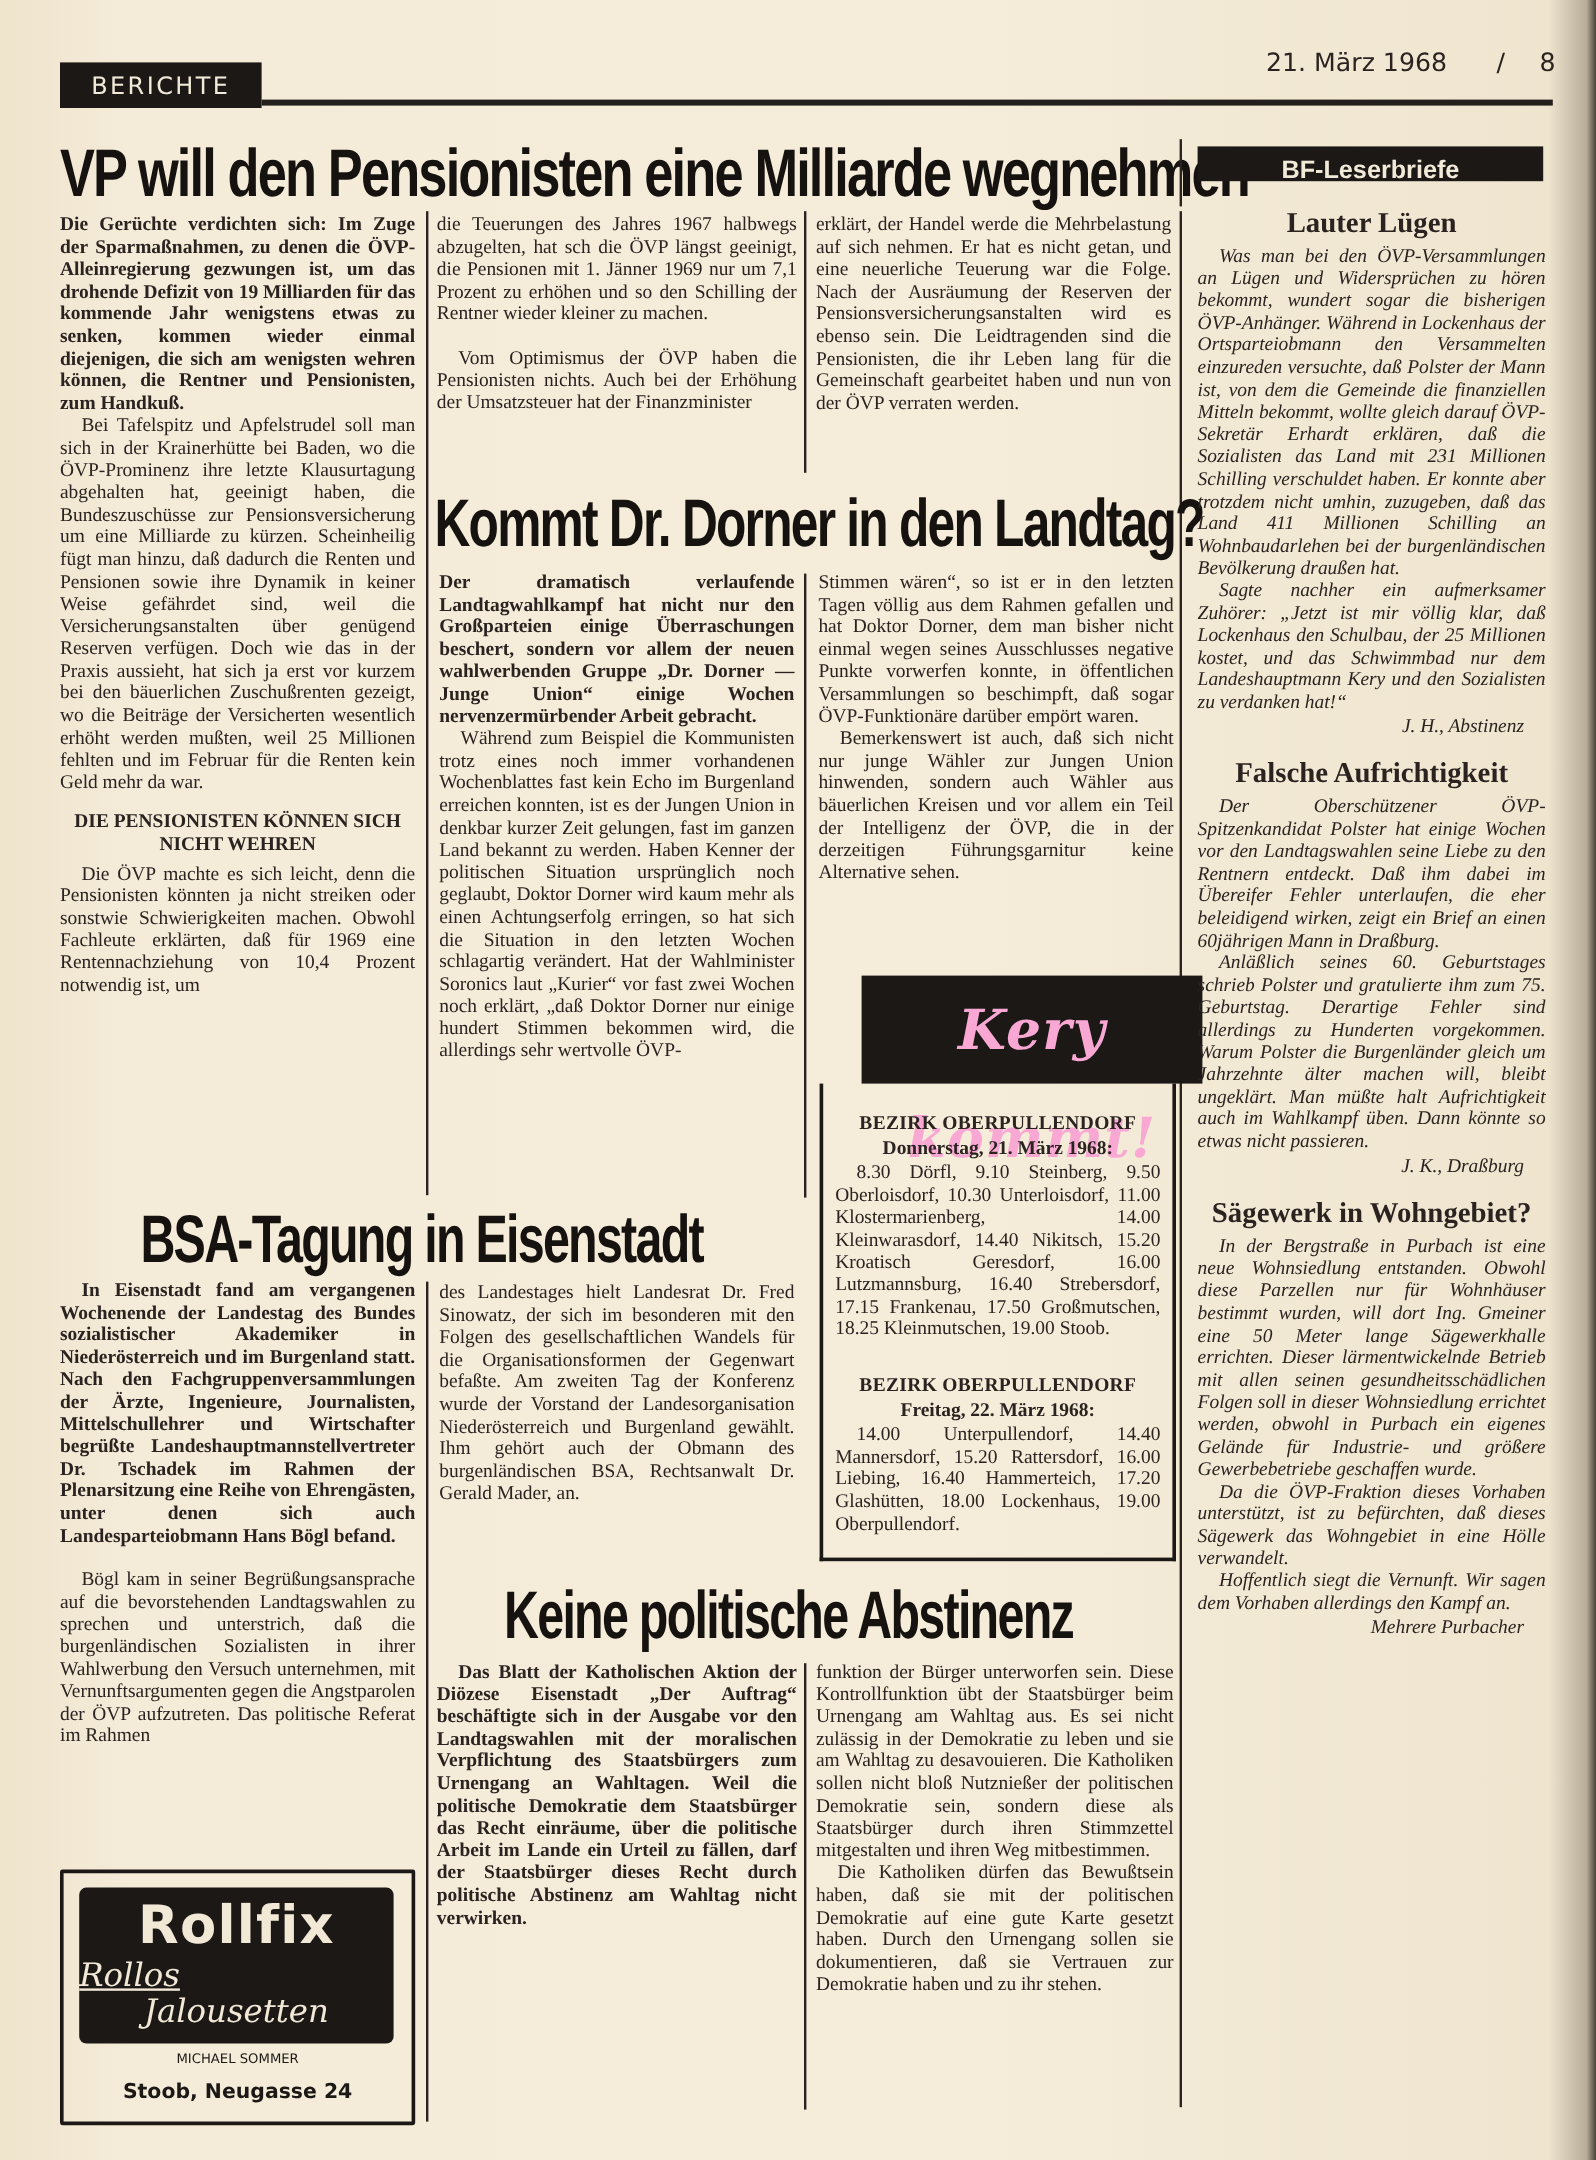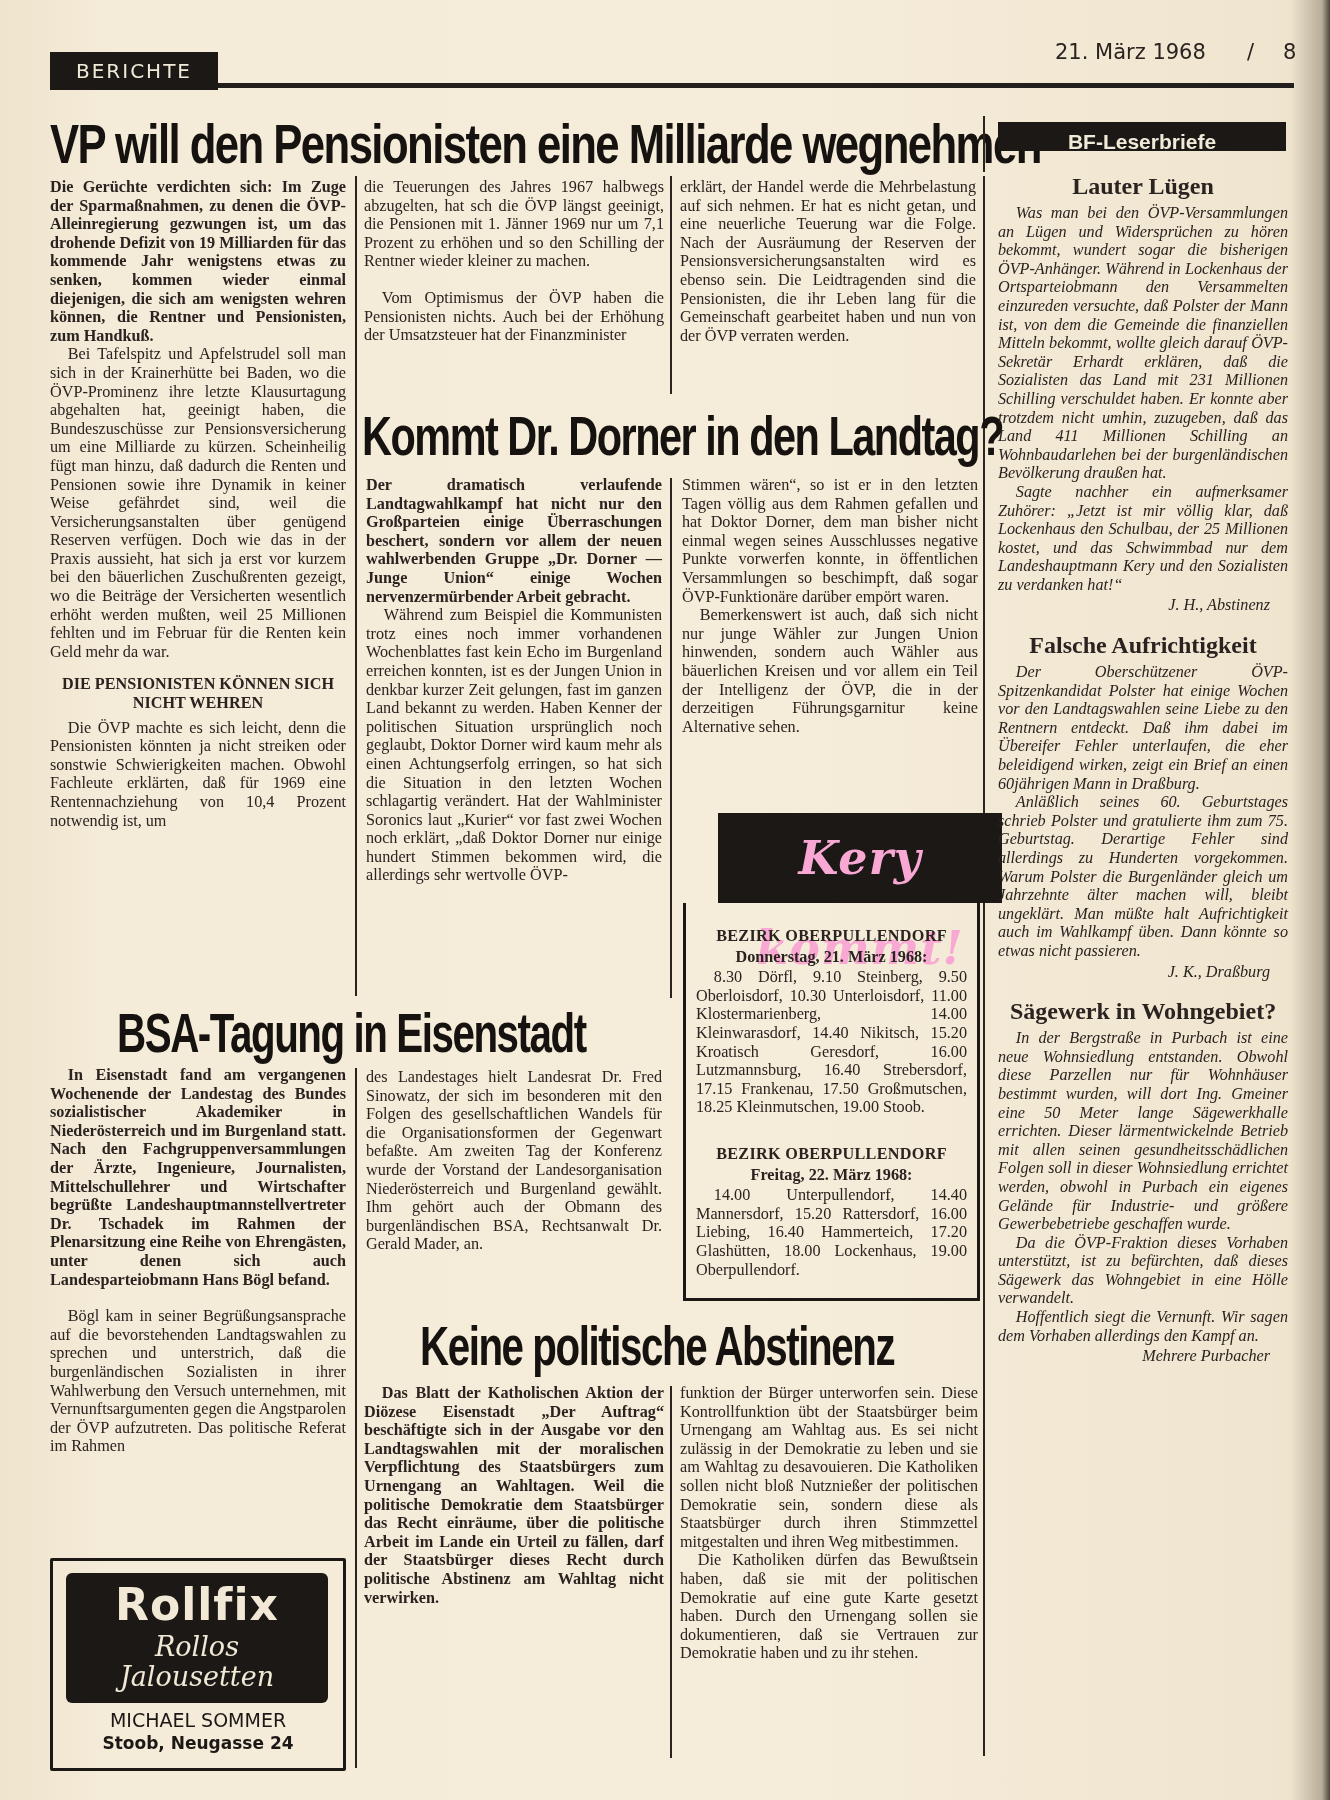--- a/index.html
+++ b/index.html
@@ -55,25 +55,25 @@
   .kery-inner { position: absolute; left: 10px; right: 10px; top: 4px; font-size: 16.2px; line-height: 18.6px; text-align: justify; }
   .kery-inner .bz { font-weight: 700; text-align: center; letter-spacing: 0.3px; margin-top: 20px; }
   .kery-inner .dt { font-weight: 700; text-align: center; margin: 2px 0 2px 0; }
   .kery-inner p { margin: 0; text-indent: 1.1em; }
 
   
   .ad-frame { left: 50px; top: 1558px; width: 290px; height: 207px; border: 3px solid #1b1816; border-radius: 2px; }
   .ad-black { position: absolute; left: 13px; top: 12px; width: 262px; height: 130px; background: #1b1816; border-radius: 6px; }
   .ad-brand { position: absolute; left: 0; right: 0; top: 6px; text-align: center; color: #f1e8d6;
     font-family: "DejaVu Sans", sans-serif; font-weight: 700; font-size: 44px; letter-spacing: 1px; }
-  .ad-sub1 { position: absolute; left: 0; right: 0; top: 58px; text-align: center; color: #f1e8d6;
-    font-family: "DejaVu Serif", serif; font-style: italic; font-size: 27px; }
+  .ad-sub1 { position: absolute; left: 0; right: 0; top: 58px; color: #f1e8d6;
+    font-family: "DejaVu Serif", serif; font-style: italic; font-size: 27px; text-decoration: underline; }
   .ad-sub2 { position: absolute; left: 0; right: 0; top: 88px; text-align: center; color: #f1e8d6;
     font-family: "DejaVu Serif", serif; font-style: italic; font-size: 27px; }
-  .ad-name { position: absolute; left: 0; right: 0; top: 148px; text-align: center; font-family: "DejaVu Sans", sans-serif; font-size: 19px; color: #1b1816; }
+  .ad-name { position: absolute; left: 0; right: 0; top: 148px; text-align: center; font-family: "DejaVu Sans", sans-serif; font-size: 11px; color: #1b1816; }
   .ad-addr { position: absolute; left: 0; right: 0; top: 172px; text-align: center; font-family: "DejaVu Sans", sans-serif; font-weight: 700; font-size: 17px; color: #1b1816; }
 </style>
 </head>
 <body>
 
 <div class="page">
 
   <div class="abs section-tag">BERICHTE</div>
   <div class="abs header-rule"></div>
   <div class="abs header-date">21. März 1968</div>

